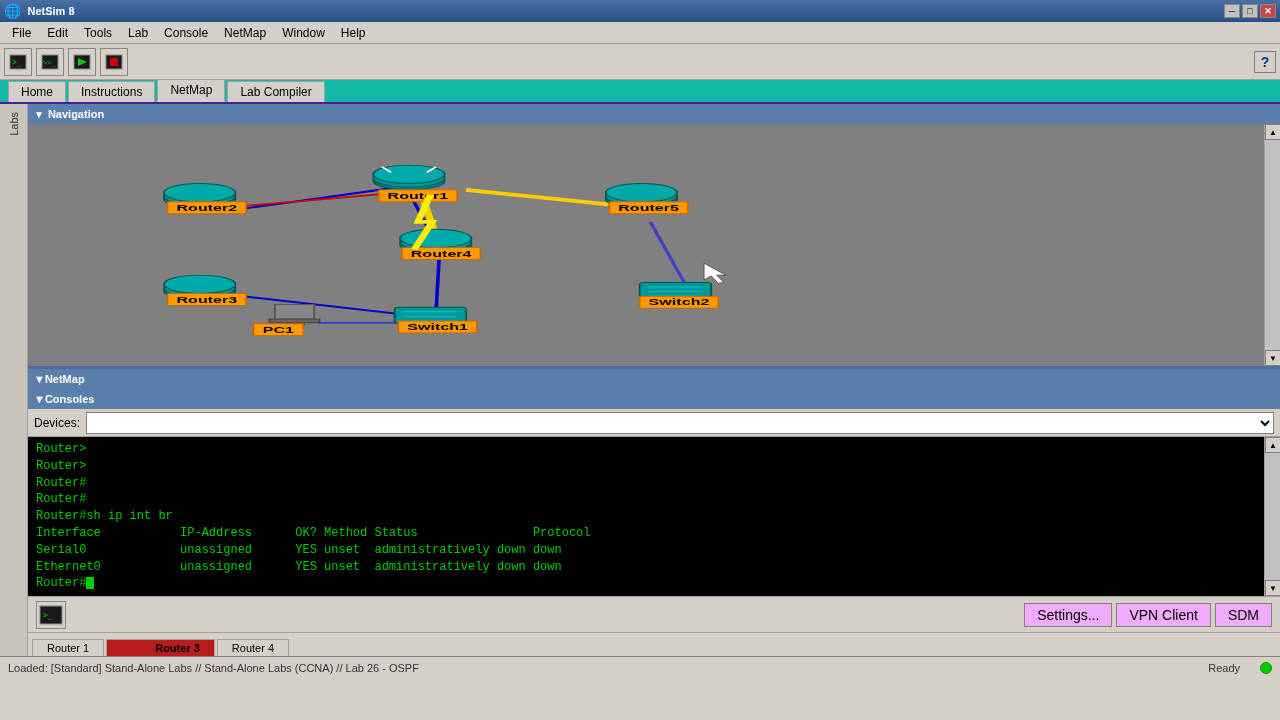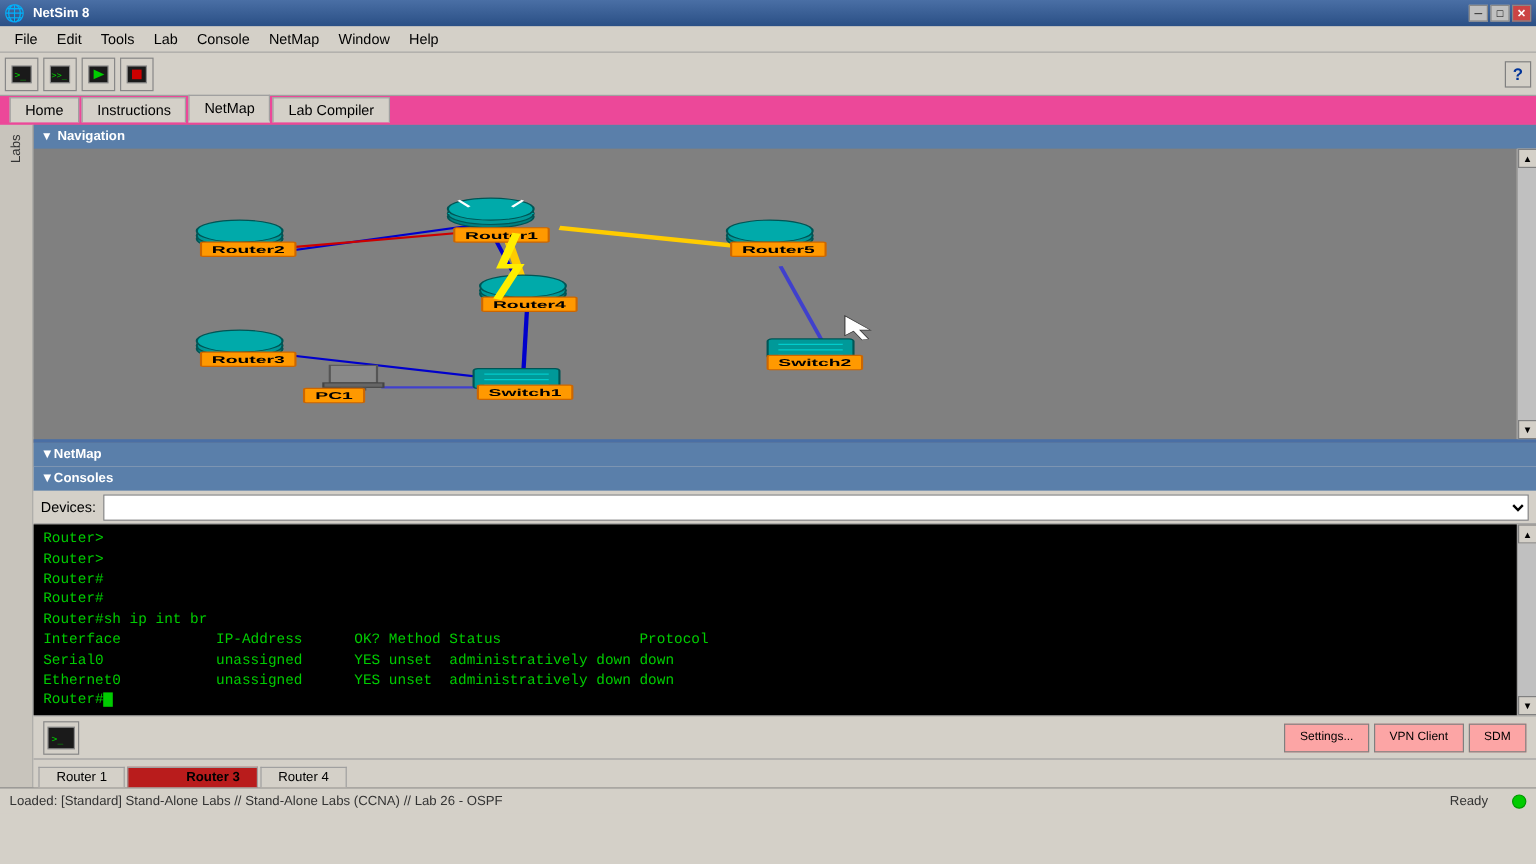--- a/index.html
+++ b/index.html
@@ -62,25 +62,25 @@
       border: 1px solid #888;
       display: flex; align-items: center; justify-content: center;
       cursor: pointer;
       font-size: 14px;
     }
     .toolbar-sep { width: 6px; }
 
     
     #tabs {
       height: 24px;
-      background: #ec4899;
+      background: #14b8a6;
       display: flex;
       align-items: flex-end;
       padding-left: 8px;
-      border-bottom: 2px solid #ec4899;
+      border-bottom: 2px solid #4c1d95;
     }
     .tab {
       padding: 3px 12px;
       background: #d4d0c8;
       border: 1px solid #a0a0a0;
       border-bottom: none;
       cursor: pointer;
       font-size: 12px;
       margin-right: 2px;
     }
@@ -230,24 +230,24 @@
     .terminal-icon {
       width: 30px; height: 28px;
       background: #d4d0c8;
       border: 1px solid #888;
       display: flex; align-items: center; justify-content: center;
     }
     .right-btns { display: flex; gap: 4px; }
     .ctrl-btn {
       height: 24px;
       padding: 0 12px;
-      background: #fca5a5;
+      background: #f0abfc;
       border: 1px solid #808080;
       cursor: pointer;
-      font-size: 10px;
+      font-size: 14px;
     }
 
     
     #console-tabs {
       height: 24px;
       background: #d4d0c8;
       display: flex;
       align-items: flex-end;
       padding-left: 4px;
       border-top: 1px solid #a0a0a0;

